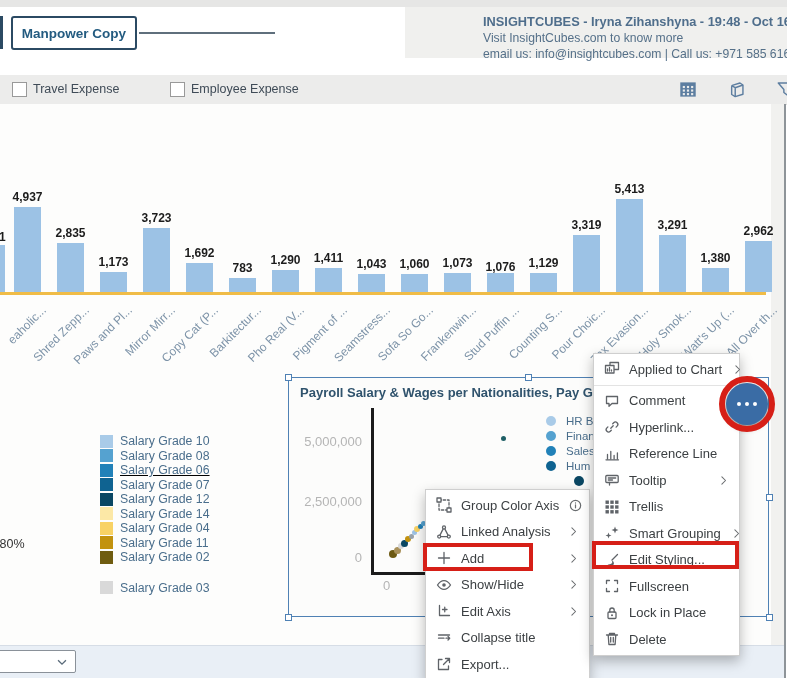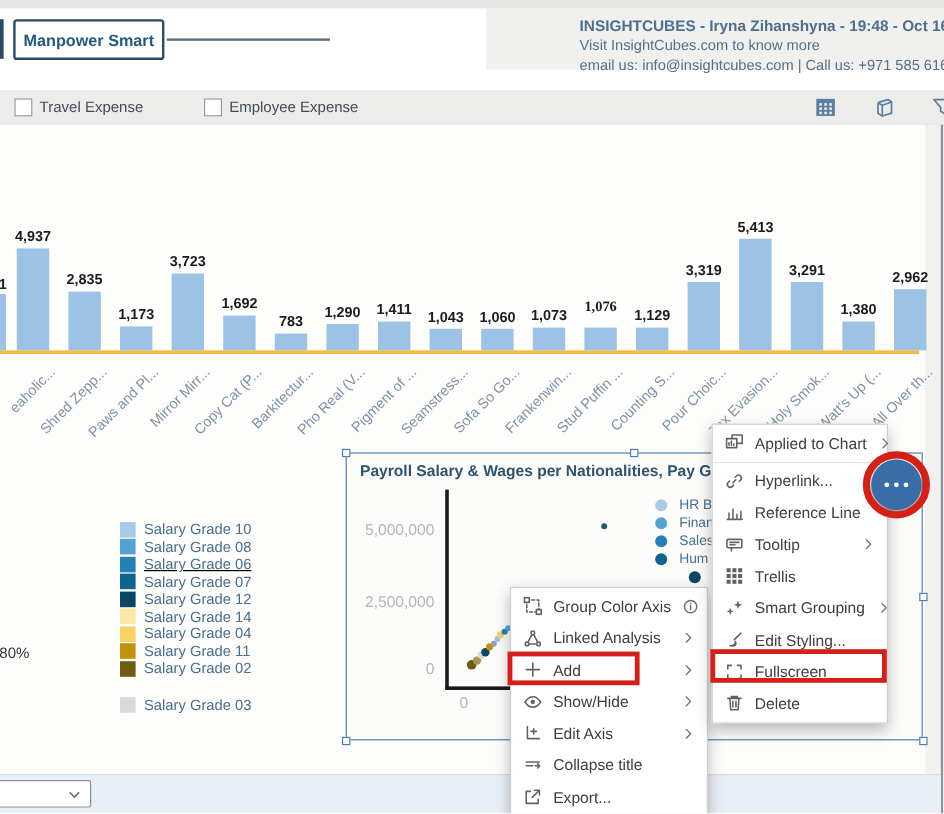--- a/index.html
+++ b/index.html
@@ -61,21 +61,21 @@
   .more-dot{width:4px;height:4px;border-radius:50%;background:#fff;}
   .red-ring{left:719px;top:376px;width:56px;height:56px;border:6px solid #d61f17;border-radius:50%;z-index:50;box-sizing:border-box;}
 </style>
 </head>
 <body>
 
 <div class="screen">
   <div class="abs topstrip"></div>
   <div class="abs tab-nub"></div>
   <div class="abs tab-btn">
-    <span>Manpower Smart</span>
+    <span>Manpower Copy</span>
   </div>
   <div class="abs tab-line"></div>
 
   <div class="abs header-panel">
     <div class="hl hl1">INSIGHTCUBES - Iryna Zihanshyna - 19:48 - Oct 16, 2025</div>
     <div class="hl hl2">Visit InsightCubes.com to know more</div>
     <div class="hl hl3">email us: info@insightcubes.com | Call us: +971 585 616 616</div>
   </div>
 
   <div class="abs filter-strip">
@@ -128,21 +128,21 @@
       <div class="bar-val" style="left: 285.5px; top: 253px;">1,290</div>
       <div class="bar" style="left: 315px; top: 268px; width: 27px; height: 24px; background: rgb(156, 194, 229);"></div>
       <div class="bar-val" style="left: 328.5px; top: 251px;">1,411</div>
       <div class="bar" style="left: 358px; top: 274px; width: 27px; height: 18px; background: rgb(156, 194, 229);"></div>
       <div class="bar-val" style="left: 371.5px; top: 257px;">1,043</div>
       <div class="bar" style="left: 401px; top: 274px; width: 27px; height: 18px; background: rgb(156, 194, 229);"></div>
       <div class="bar-val" style="left: 414.5px; top: 257px;">1,060</div>
       <div class="bar" style="left: 444px; top: 273px; width: 27px; height: 19px; background: rgb(156, 194, 229);"></div>
       <div class="bar-val" style="left: 457.5px; top: 256px;">1,073</div>
       <div class="bar" style="left: 487px; top: 273px; width: 27px; height: 19px; background: rgb(156, 194, 229);"></div>
-      <div class="bar-val" style="left: 500.5px; top: 248px; font-family: Liberation Serif, serif;">1,076</div>
+      <div class="bar-val" style="left: 500.5px; top: 260px;">1,076</div>
       <div class="bar" style="left: 530px; top: 273px; width: 27px; height: 19px; background: rgb(156, 194, 229);"></div>
       <div class="bar-val" style="left: 543.5px; top: 256px;">1,129</div>
       <div class="bar" style="left: 573px; top: 235px; width: 27px; height: 57px; background: rgb(156, 194, 229);"></div>
       <div class="bar-val" style="left: 586.5px; top: 218px;">3,319</div>
       <div class="bar" style="left: 616px; top: 199px; width: 27px; height: 93px; background: rgb(156, 194, 229);"></div>
       <div class="bar-val" style="left: 629.5px; top: 182px;">5,413</div>
       <div class="bar" style="left: 659px; top: 235px; width: 27px; height: 57px; background: rgb(156, 194, 229);"></div>
       <div class="bar-val" style="left: 672.5px; top: 218px;">3,291</div>
       <div class="bar" style="left: 702px; top: 268px; width: 27px; height: 24px; background: rgb(156, 194, 229);"></div>
       <div class="bar-val" style="left: 715.5px; top: 251px;">1,380</div>
@@ -372,20 +372,28 @@
         <span class="chev">
           <svg width="13" height="13" viewBox="0 0 16 16">
             <path d="M6 3.5L10.5 8L6 12.5" fill="none" stroke="currentColor" stroke-width="1.3" stroke-linecap="round" stroke-linejoin="round"></path>
           </svg>
         </span>
       </div>
       <div class="sep"></div>
       <div class="menu-row">
         <span class="ic">
           <svg width="16" height="16" viewBox="0 0 16 16">
+            <path d="M2.5 3.5H13.5V10.5H8L5 13.2V10.5H2.5Z" fill="none" stroke="currentColor" stroke-width="1.3" stroke-linecap="round" stroke-linejoin="round"></path>
+          </svg>
+        </span>
+        <span class="mi-label">Comment</span>
+      </div>
+      <div class="menu-row">
+        <span class="ic">
+          <svg width="16" height="16" viewBox="0 0 16 16">
             <path d="M6.8 9.2l2.4-2.4" fill="none" stroke="currentColor" stroke-width="1.3" stroke-linecap="round" stroke-linejoin="round"></path>
             <path d="M8.7 4.7l1-1a2.4 2.4 0 013.4 3.4l-1 1" fill="none" stroke="currentColor" stroke-width="1.3" stroke-linecap="round" stroke-linejoin="round"></path>
             <path d="M7.3 11.3l-1 1a2.4 2.4 0 01-3.4-3.4l1-1" fill="none" stroke="currentColor" stroke-width="1.3" stroke-linecap="round" stroke-linejoin="round"></path>
           </svg>
         </span>
         <span class="mi-label">Hyperlink...</span>
       </div>
       <div class="menu-row">
         <span class="ic">
           <svg width="16" height="16" viewBox="0 0 16 16">
@@ -453,20 +461,30 @@
         <span class="ic">
           <svg width="16" height="16" viewBox="0 0 16 16">
             <path d="M2.5 5.5v-3h3M10.5 2.5h3v3M13.5 10.5v3h-3M5.5 13.5h-3v-3" fill="none" stroke="currentColor" stroke-width="1.3" stroke-linecap="round" stroke-linejoin="round"></path>
           </svg>
         </span>
         <span class="mi-label">Fullscreen</span>
       </div>
       <div class="menu-row">
         <span class="ic">
           <svg width="16" height="16" viewBox="0 0 16 16">
+            <rect x="4" y="7" width="8" height="6.5" rx="1" fill="none" stroke="currentColor" stroke-width="1.3" stroke-linecap="round" stroke-linejoin="round"></rect>
+            <path d="M5.8 7V5.2a2.2 2.2 0 014.4 0V7" fill="none" stroke="currentColor" stroke-width="1.3" stroke-linecap="round" stroke-linejoin="round"></path>
+            <circle cx="8" cy="10.2" r="1" fill="currentColor"></circle>
+          </svg>
+        </span>
+        <span class="mi-label">Lock in Place</span>
+      </div>
+      <div class="menu-row">
+        <span class="ic">
+          <svg width="16" height="16" viewBox="0 0 16 16">
             <path d="M2.5 4h11M5.5 4V2.5h5V4M4.2 4l.7 9.5h6.2L11.8 4M6.7 6.3v4.8M9.3 6.3v4.8" fill="none" stroke="currentColor" stroke-width="1.3" stroke-linecap="round" stroke-linejoin="round"></path>
           </svg>
         </span>
         <span class="mi-label">Delete</span>
       </div>
     </div>
 
   <div class="red-rect" style="left:423px;top:543px;width:110px;height:28px"></div>
   <div class="red-rect" style="left:592px;top:541px;width:147px;height:28px"></div>
   <div class="abs more-btn">

